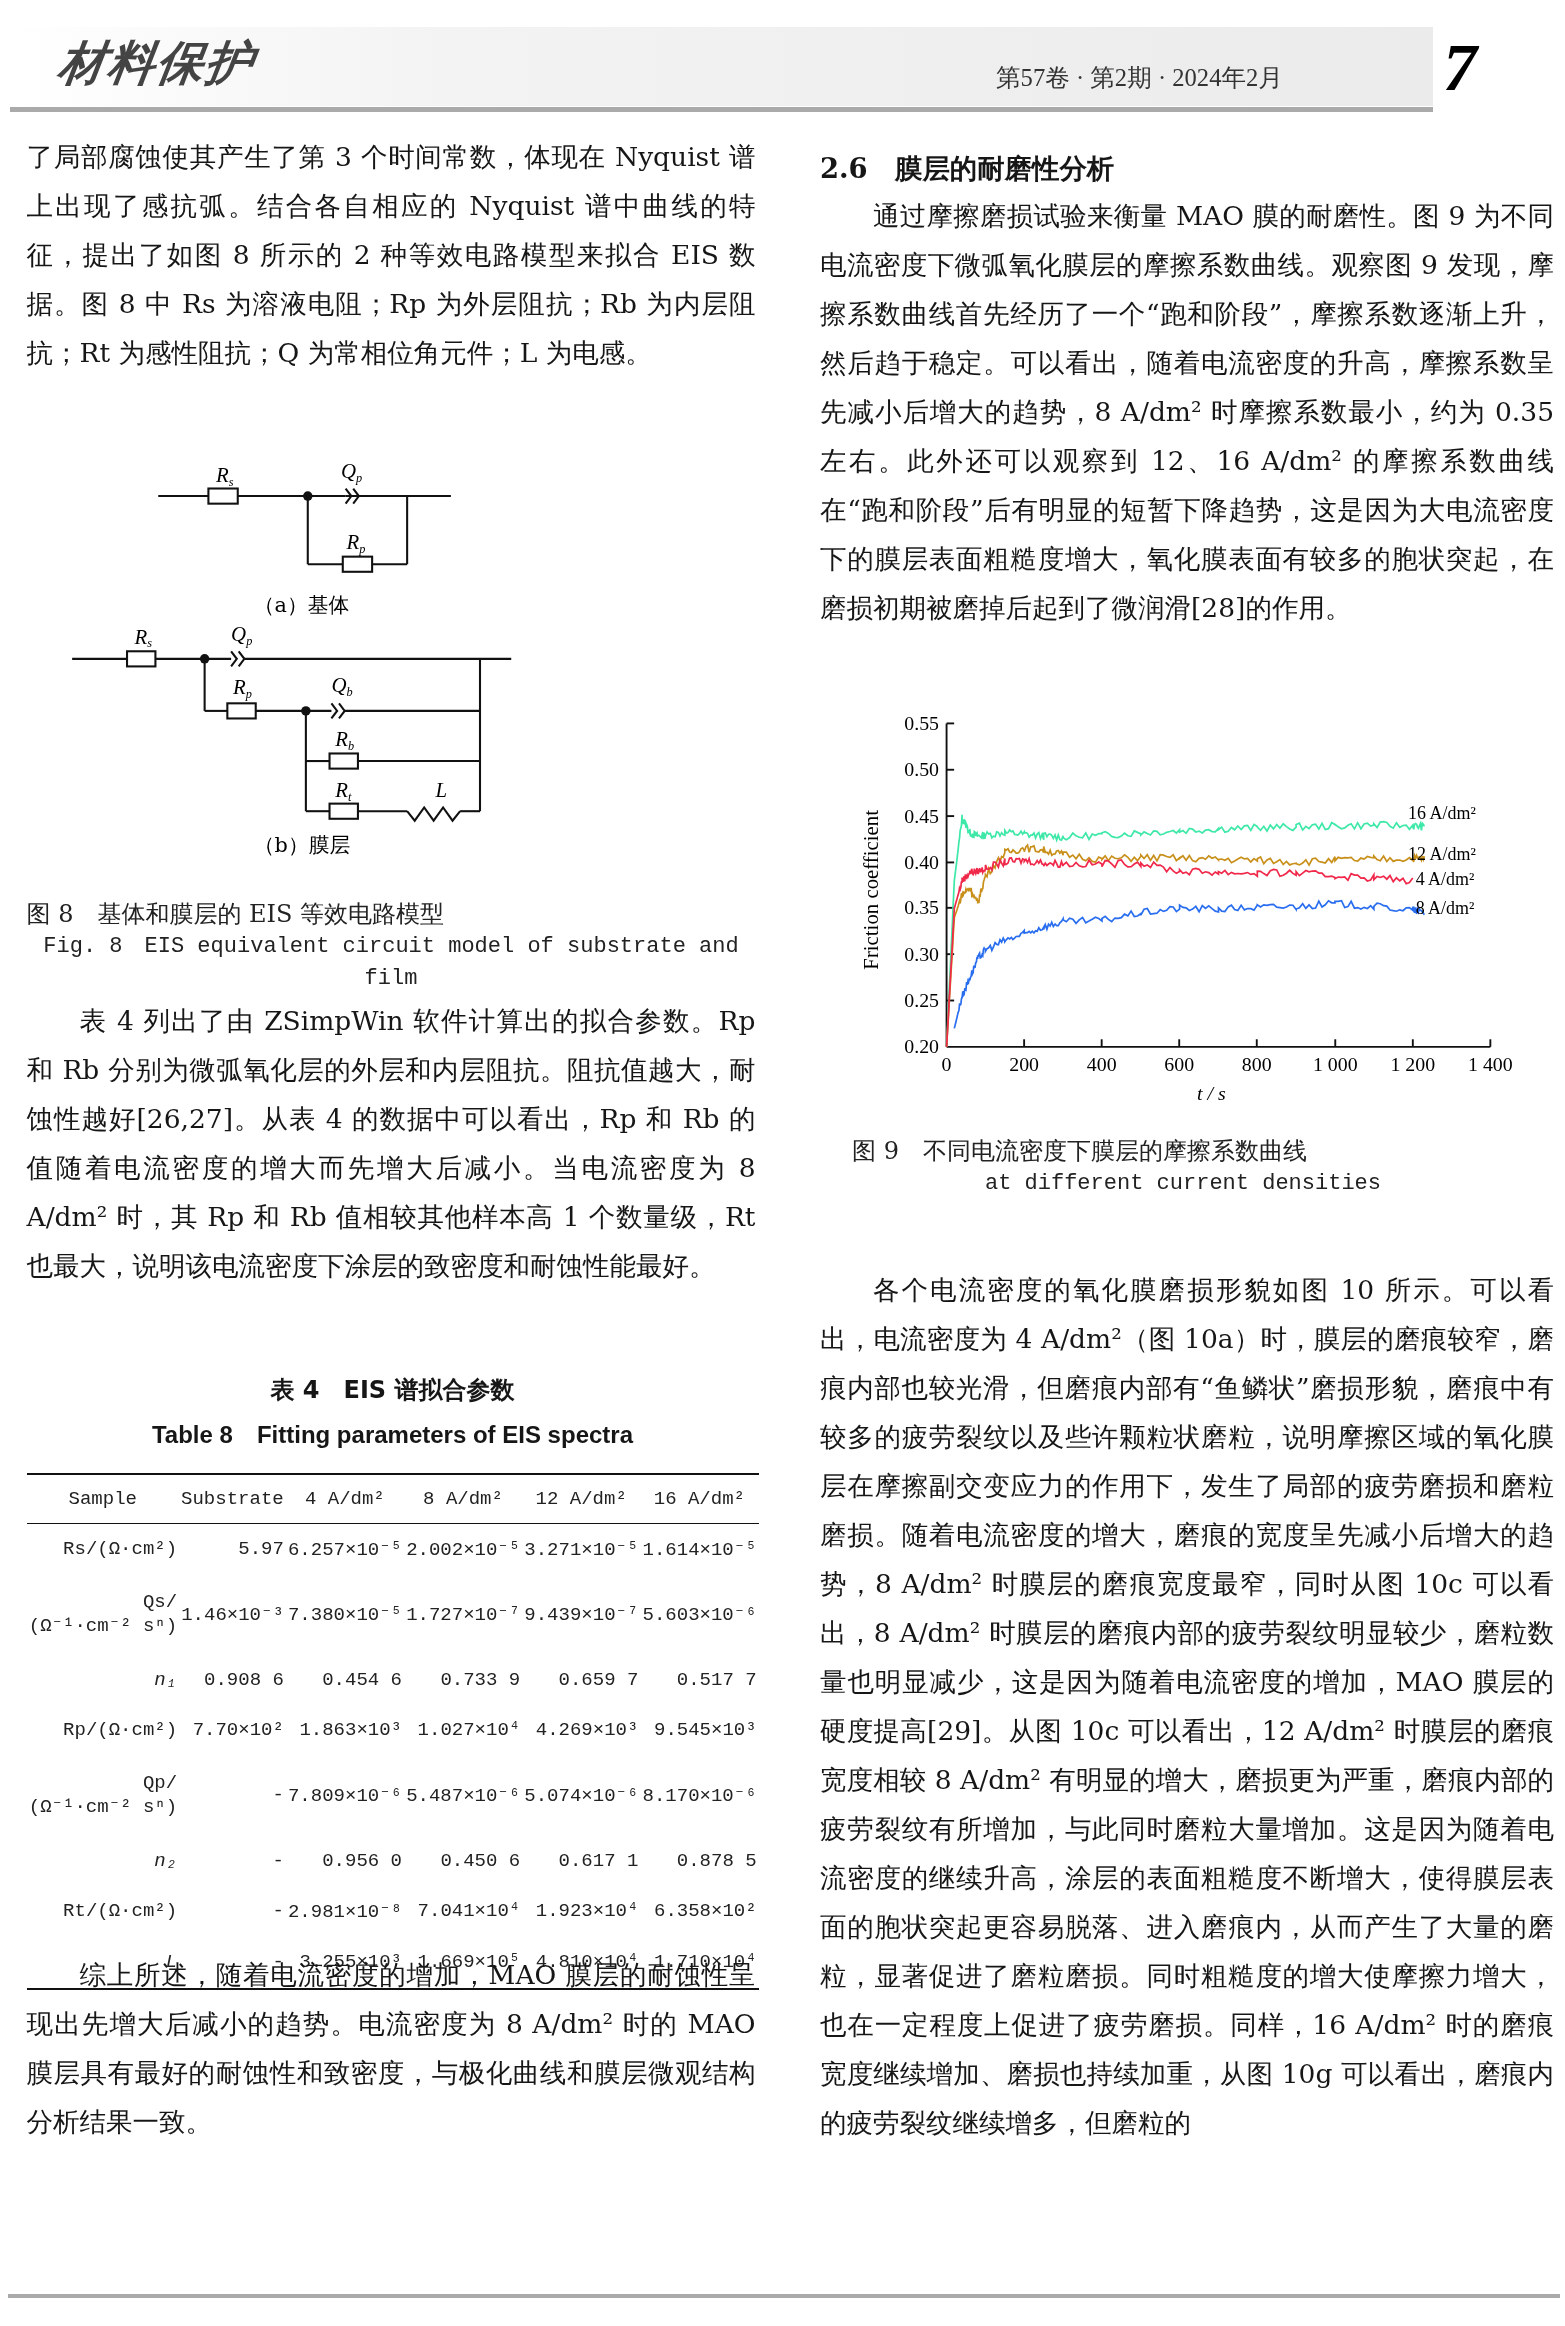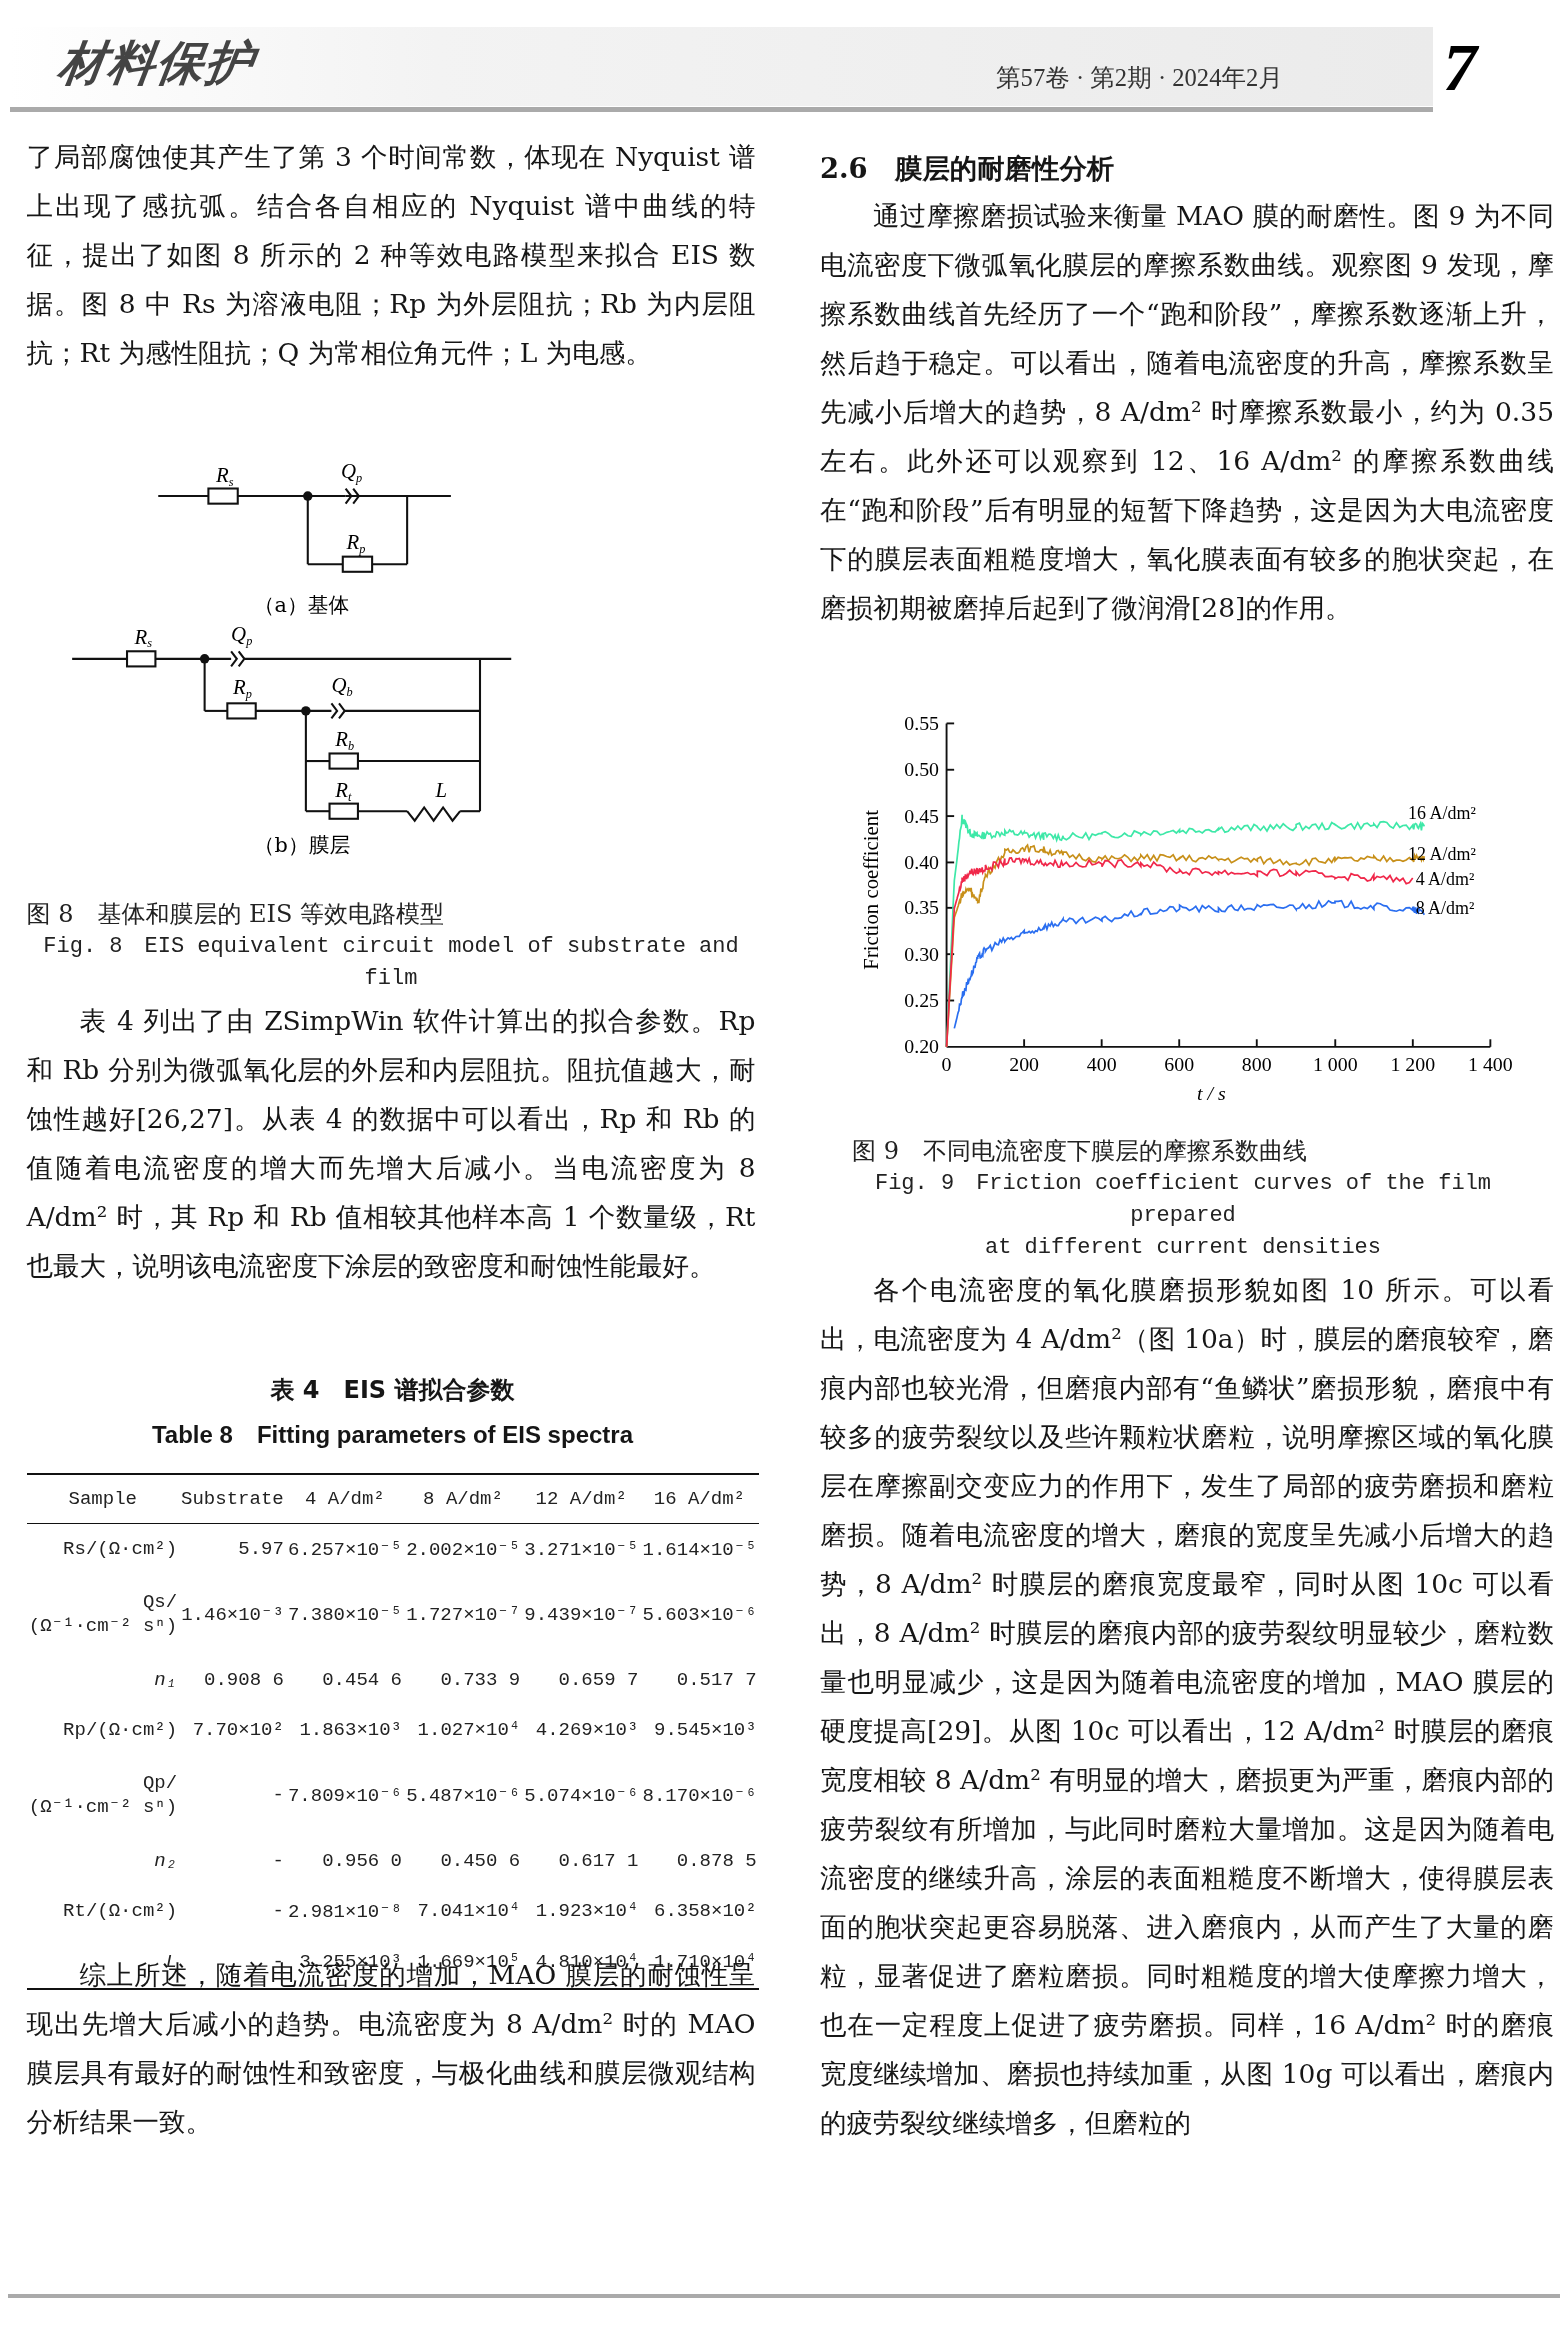--- a/index.html
+++ b/index.html
@@ -257,21 +257,20 @@
   <g class="chart-legend">
     <text x="588" y="115">16 A/dm²</text>
     <text x="588" y="158">12 A/dm²</text>
     <text x="596" y="185">4 A/dm²</text>
     <text x="596" y="216">8 A/dm²</text>
   </g>
 </svg>
 
 <div style="position:absolute;left:852px;top:1134px;width:662px;">
   <div class="cap-cn">图 9　不同电流密度下膜层的摩擦系数曲线</div>
-  <div class="cap-en">Fig. 9　Friction coefficient curves of the film prepared</div>
   <div class="cap-en">at different current densities</div>
 </div>
 
 <div class="col right-col" style="top:1265px;">
   <p class="indent">各个电流密度的氧化膜磨损形貌如图 10 所示。可以看出，电流密度为 4 A/dm²（图 10a）时，膜层的磨痕较窄，磨痕内部也较光滑，但磨痕内部有“鱼鳞状”磨损形貌，磨痕中有较多的疲劳裂纹以及些许颗粒状磨粒，说明摩擦区域的氧化膜层在摩擦副交变应力的作用下，发生了局部的疲劳磨损和磨粒磨损。随着电流密度的增大，磨痕的宽度呈先减小后增大的趋势，8 A/dm² 时膜层的磨痕宽度最窄，同时从图 10c 可以看出，8 A/dm² 时膜层的磨痕内部的疲劳裂纹明显较少，磨粒数量也明显减少，这是因为随着电流密度的增加，MAO 膜层的硬度提高[29]。从图 10c 可以看出，12 A/dm² 时膜层的磨痕宽度相较 8 A/dm² 有明显的增大，磨损更为严重，磨痕内部的疲劳裂纹有所增加，与此同时磨粒大量增加。这是因为随着电流密度的继续升高，涂层的表面粗糙度不断增大，使得膜层表面的胞状突起更容易脱落、进入磨痕内，从而产生了大量的磨粒，显著促进了磨粒磨损。同时粗糙度的增大使摩擦力增大，也在一定程度上促进了疲劳磨损。同样，16 A/dm² 时的磨痕宽度继续增加、磨损也持续加重，从图 10g 可以看出，磨痕内的疲劳裂纹继续增多，但磨粒的</p>
 </div>
 
 <div class="footer-rule"></div>
 
 

